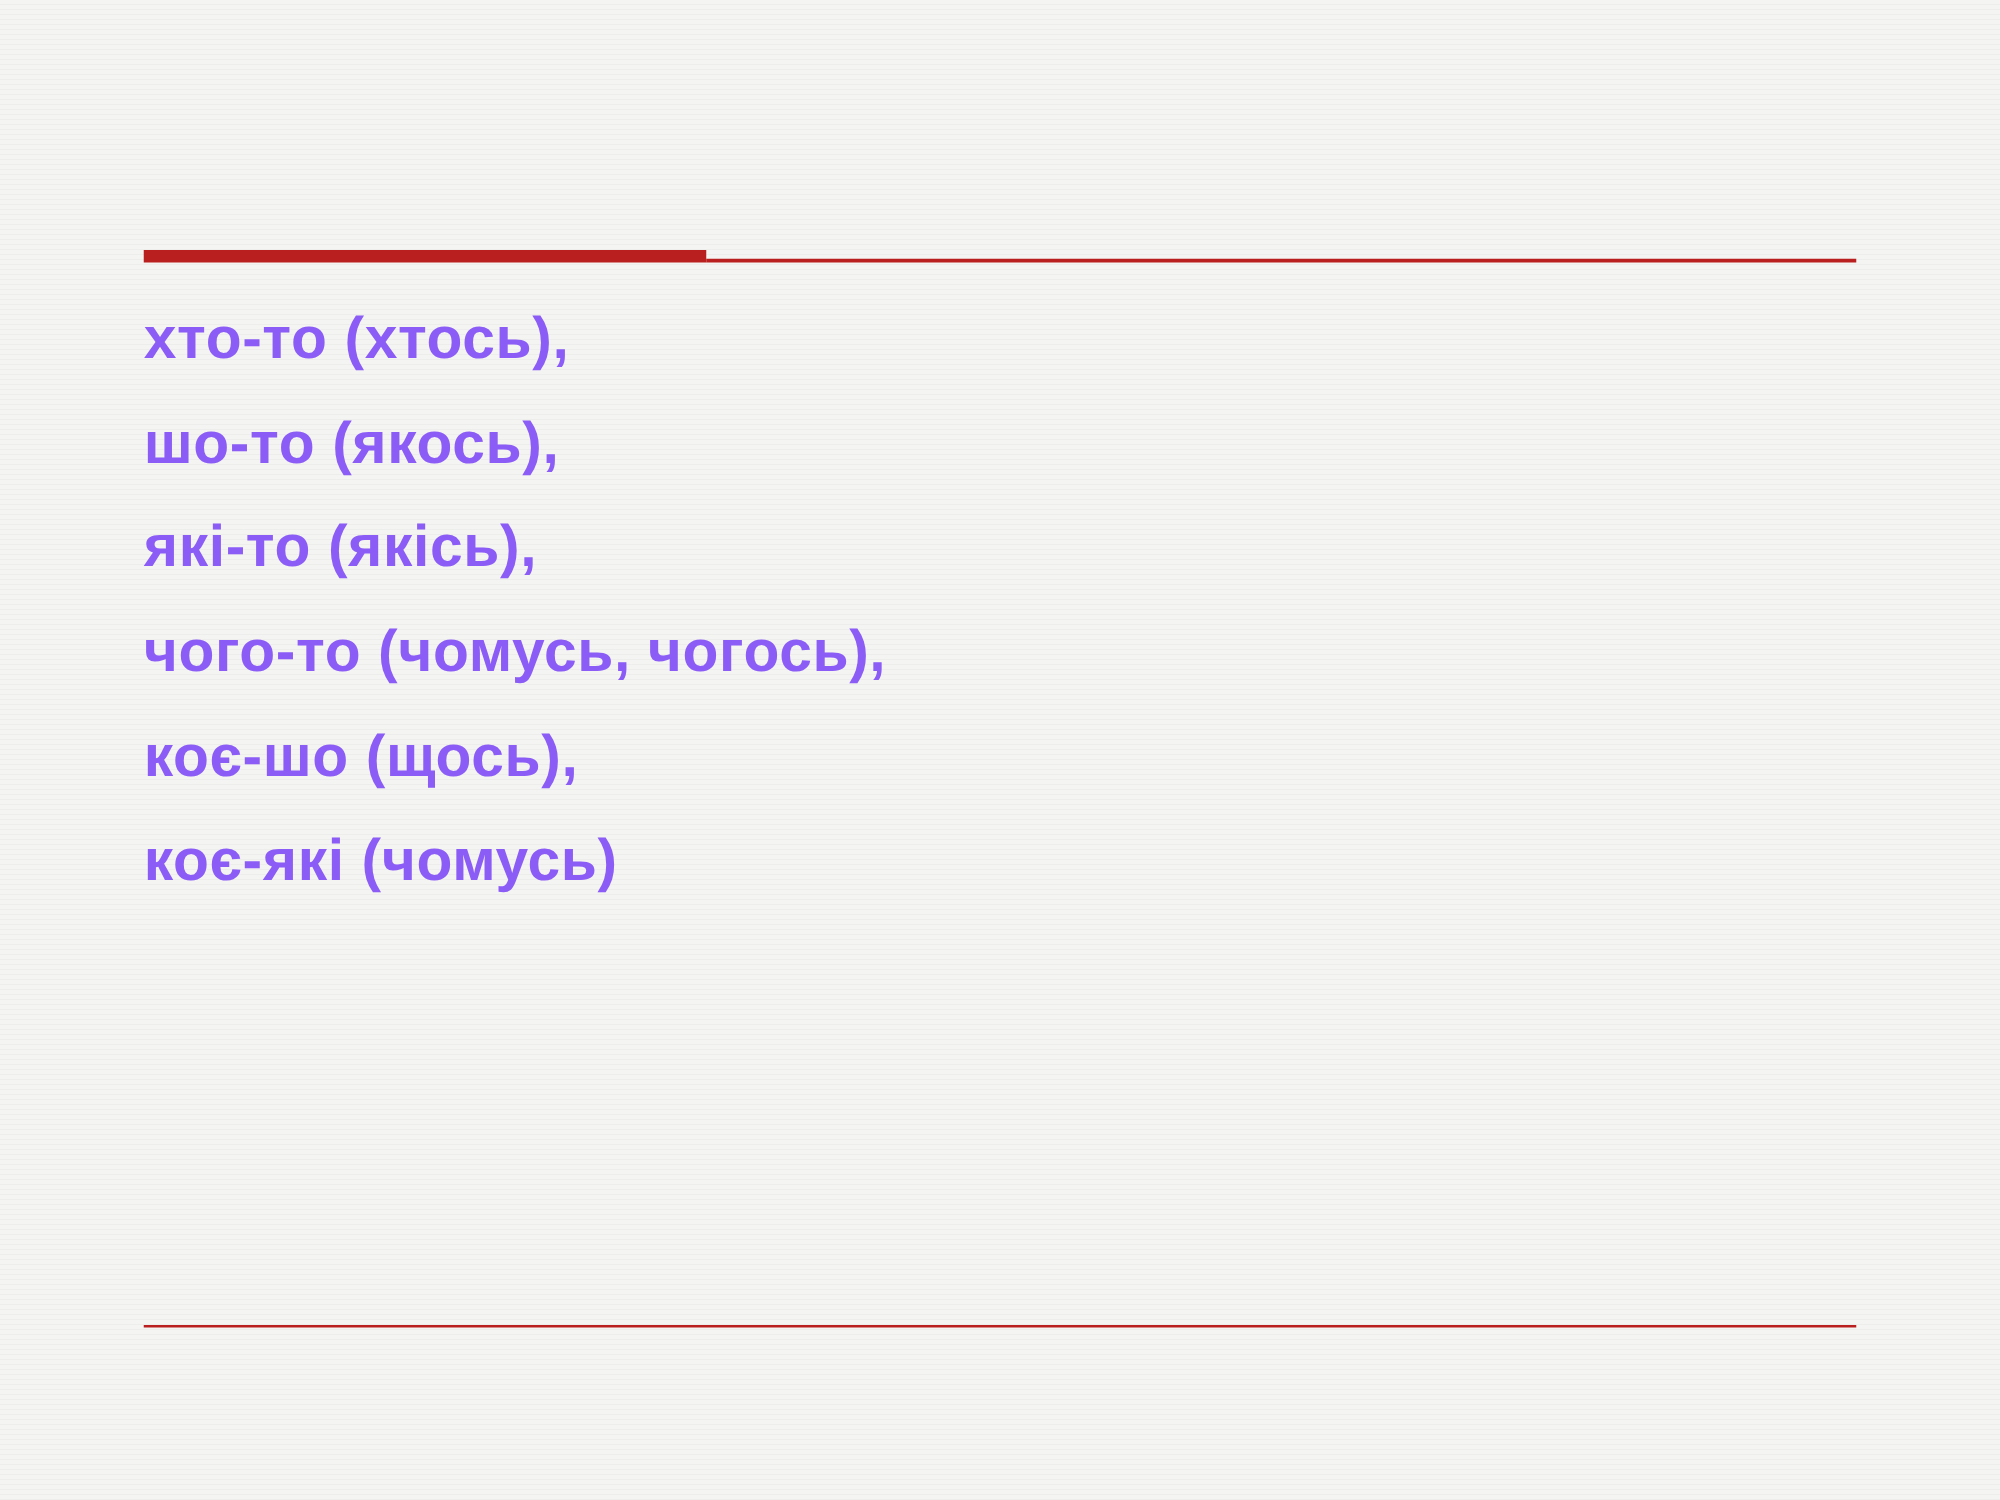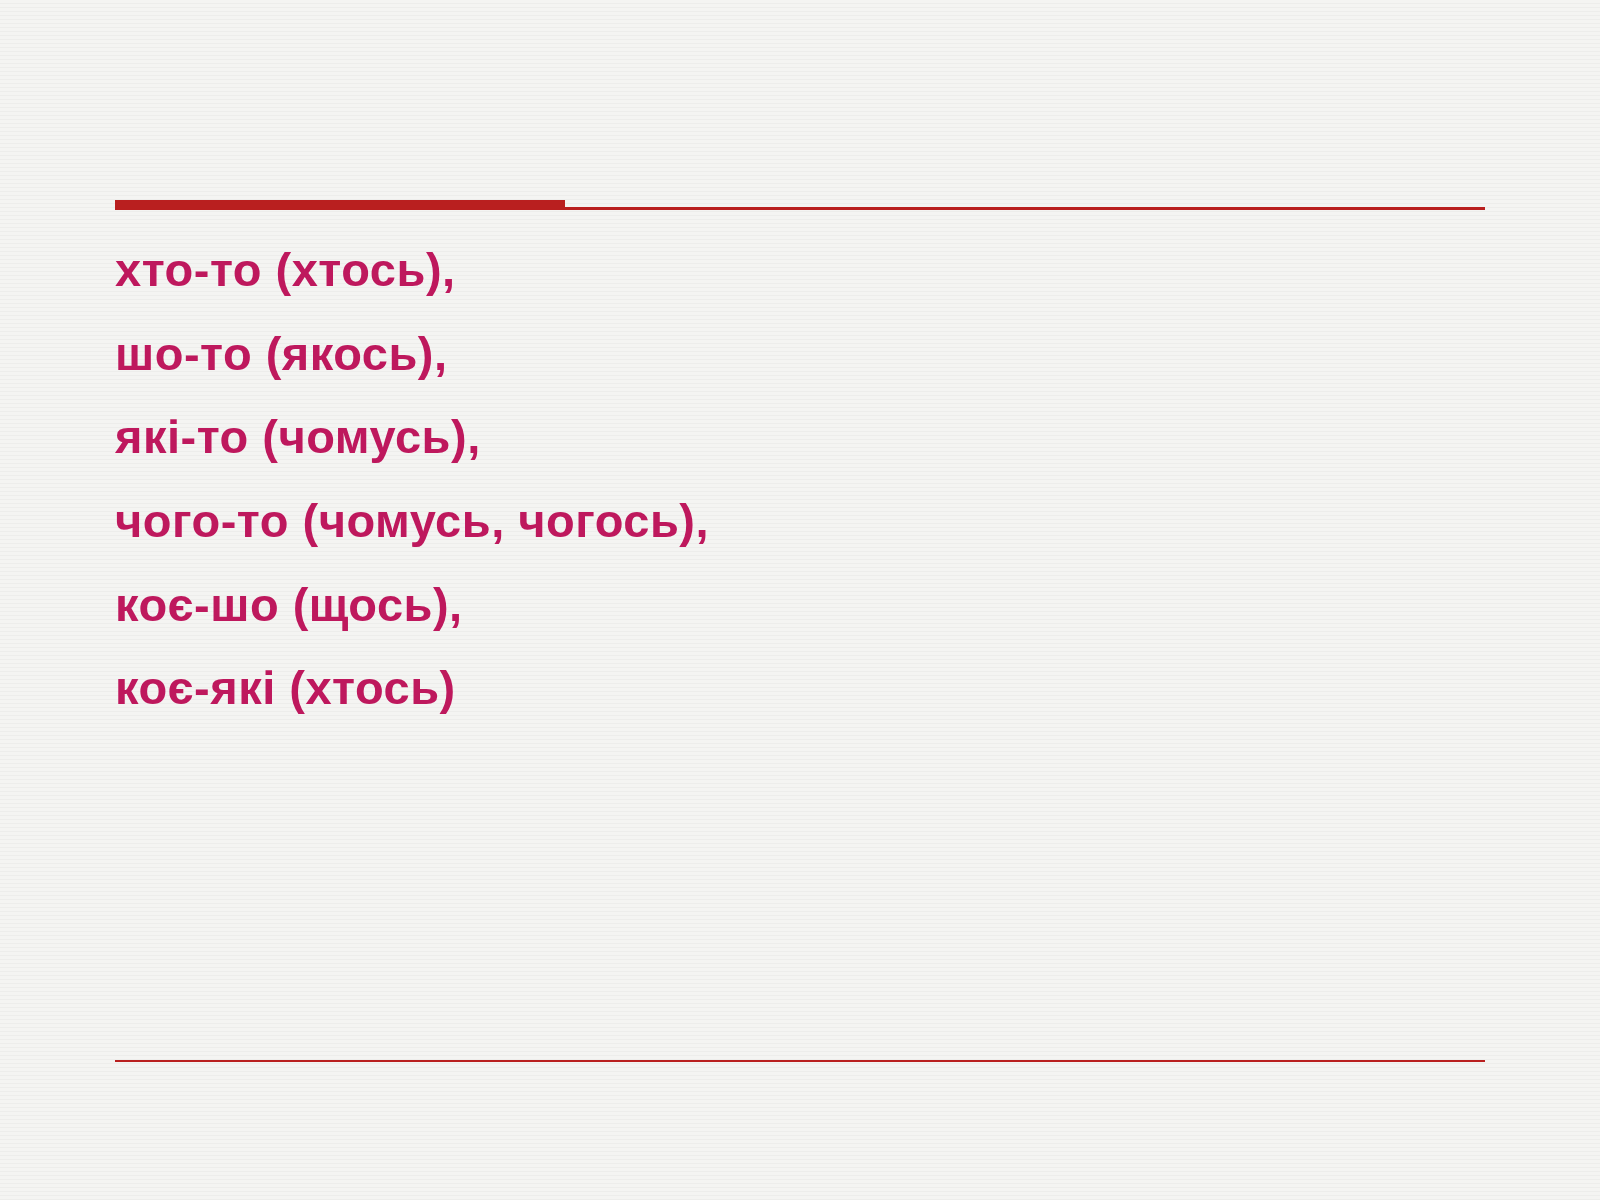--- a/index.html
+++ b/index.html
@@ -56,21 +56,21 @@
       background-color: #b91f1f;
     }
     
     .content {
       padding-left: 0px;
     }
     
     .line {
       font-size: 47px;
       font-weight: bold;
-      color: #be185d;
+      color: #8b5cf6;
       line-height: 1.78;
       letter-spacing: 0.5px;
     }
     
     .bottom-rule {
       position: absolute;
       left: 115px;
       right: 115px;
       bottom: 138px;
       height: 2px;
@@ -82,20 +82,20 @@
 
 <div class="slide-container">
   <div class="top-rule">
     <div class="top-rule-thick"></div>
     <div class="top-rule-thin"></div>
   </div>
 
   <div class="content">
     <div class="line">хто-то (хтось),</div>
     <div class="line">шо-то (якось),</div>
-    <div class="line">які-то (чомусь),</div>
+    <div class="line">які-то (якісь),</div>
     <div class="line">чого-то (чомусь, чогось),</div>
     <div class="line">коє-шо (щось),</div>
-    <div class="line">коє-які (хтось)</div>
+    <div class="line">коє-які (чомусь)</div>
   </div>
 
   <div class="bottom-rule"></div>
 </div>
 
 </body></html>

